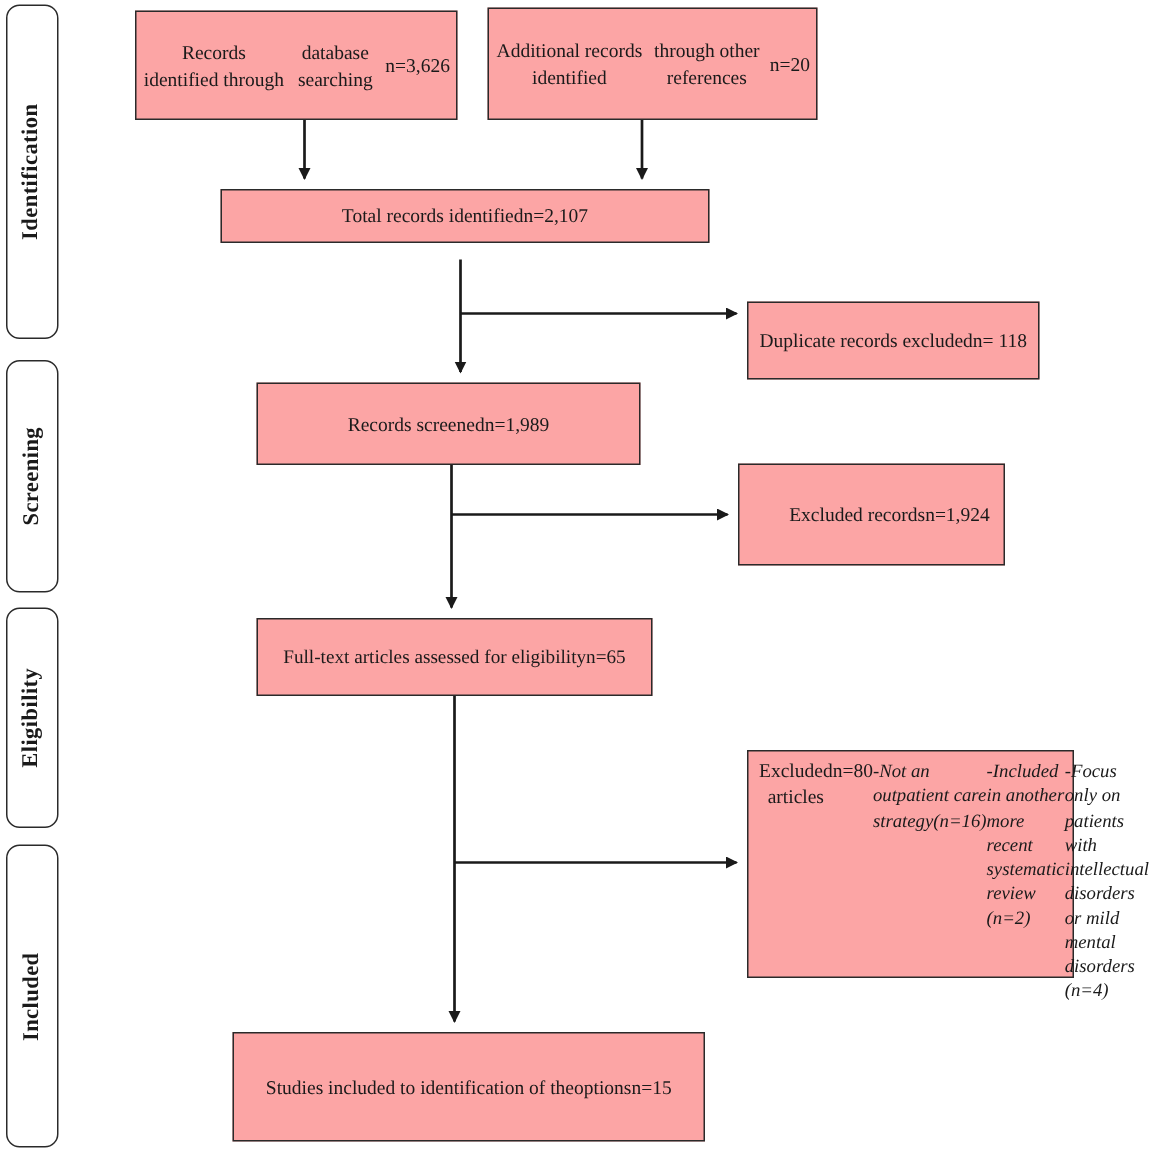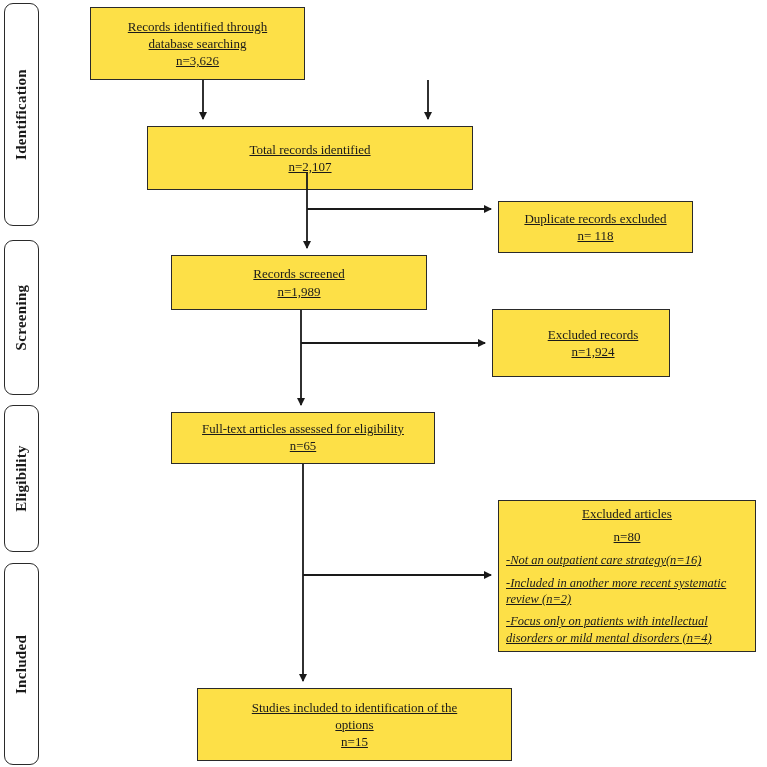--- a/index.html
+++ b/index.html
@@ -37,51 +37,50 @@
   }
   #stage-identification { top: 3px;   height: 221px; }
   #stage-screening      { top: 240px; height: 153px; }
   #stage-eligibility    { top: 405px; height: 145px; }
   #stage-included       { top: 563px; height: 200px; }
 
   
   .box {
     position: absolute;
     border: 1.6px solid #2a2a2a;
-    background: #fde047;
+    background: #fca5a5;
     box-sizing: border-box;
     display: flex;
-    flex-direction: column;
+    flex-direction: row;
     justify-content: center;
     align-items: center;
     text-align: center;
     font-size: 13px;
     line-height: 1.32;
     padding: 2px 4px;
-    text-decoration: underline;
   }
   #box-records-db        { left: 90px;  top: 7px;   width: 215px; height: 73px; }
   #box-records-other     { left: 325px; top: 5px;   width: 220px; height: 75px; }
-  #box-total             { left: 147px; top: 126px; width: 326px; height: 64px; }
+  #box-total             { left: 147px; top: 126px; width: 326px; height: 36px; }
   #box-duplicates        { left: 498px; top: 201px; width: 195px; height: 52px; }
   #box-screened          { left: 171px; top: 255px; width: 256px; height: 55px; }
   #box-excluded-records  { left: 492px; top: 309px; width: 178px; height: 68px; padding-left: 28px; }
   #box-fulltext          { left: 171px; top: 412px; width: 264px; height: 52px; font-size: 12.8px; }
   #box-excluded-articles {
-    left: 498px; top: 500px; width: 258px; height: 152px;
+    left: 498px; top: 500px; width: 218px; height: 152px;
     justify-content: space-between;
     align-items: stretch;
     text-align: left;
     padding: 5px 7px;
     font-size: 12.5px;
     line-height: 1.3;
   }
   #box-excluded-articles .centered { text-align: center; font-size: 13px; }
   #box-excluded-articles .reason   { font-style: italic; }
-  #box-included          { left: 155px; top: 688px; width: 315px; height: 73px; margin-left: 42px; }
+  #box-included          { left: 155px; top: 688px; width: 315px; height: 73px; }
 
   
   #arrows {
     position: absolute;
     left: 0; top: 0;
     width: 767px;
     height: 767px;
     pointer-events: none;
   }
 </style>
@@ -102,20 +101,25 @@
   <div class="stage" id="stage-included">
     <span>Included</span>
   </div>
 
   <div class="box" id="box-records-db">
     <div>Records identified through</div>
     <div>database searching</div>
     <div>n=3,626</div>
   </div>
 
+  <div class="box" id="box-records-other">
+    <div>Additional records identified</div>
+    <div>through other references</div>
+    <div>n=20</div>
+  </div>
 
   <div class="box" id="box-total">
     <div>Total records identified</div>
     <div>n=2,107</div>
   </div>
 
   <div class="box" id="box-duplicates">
     <div>Duplicate records excluded</div>
     <div>n= 118</div>
   </div>

